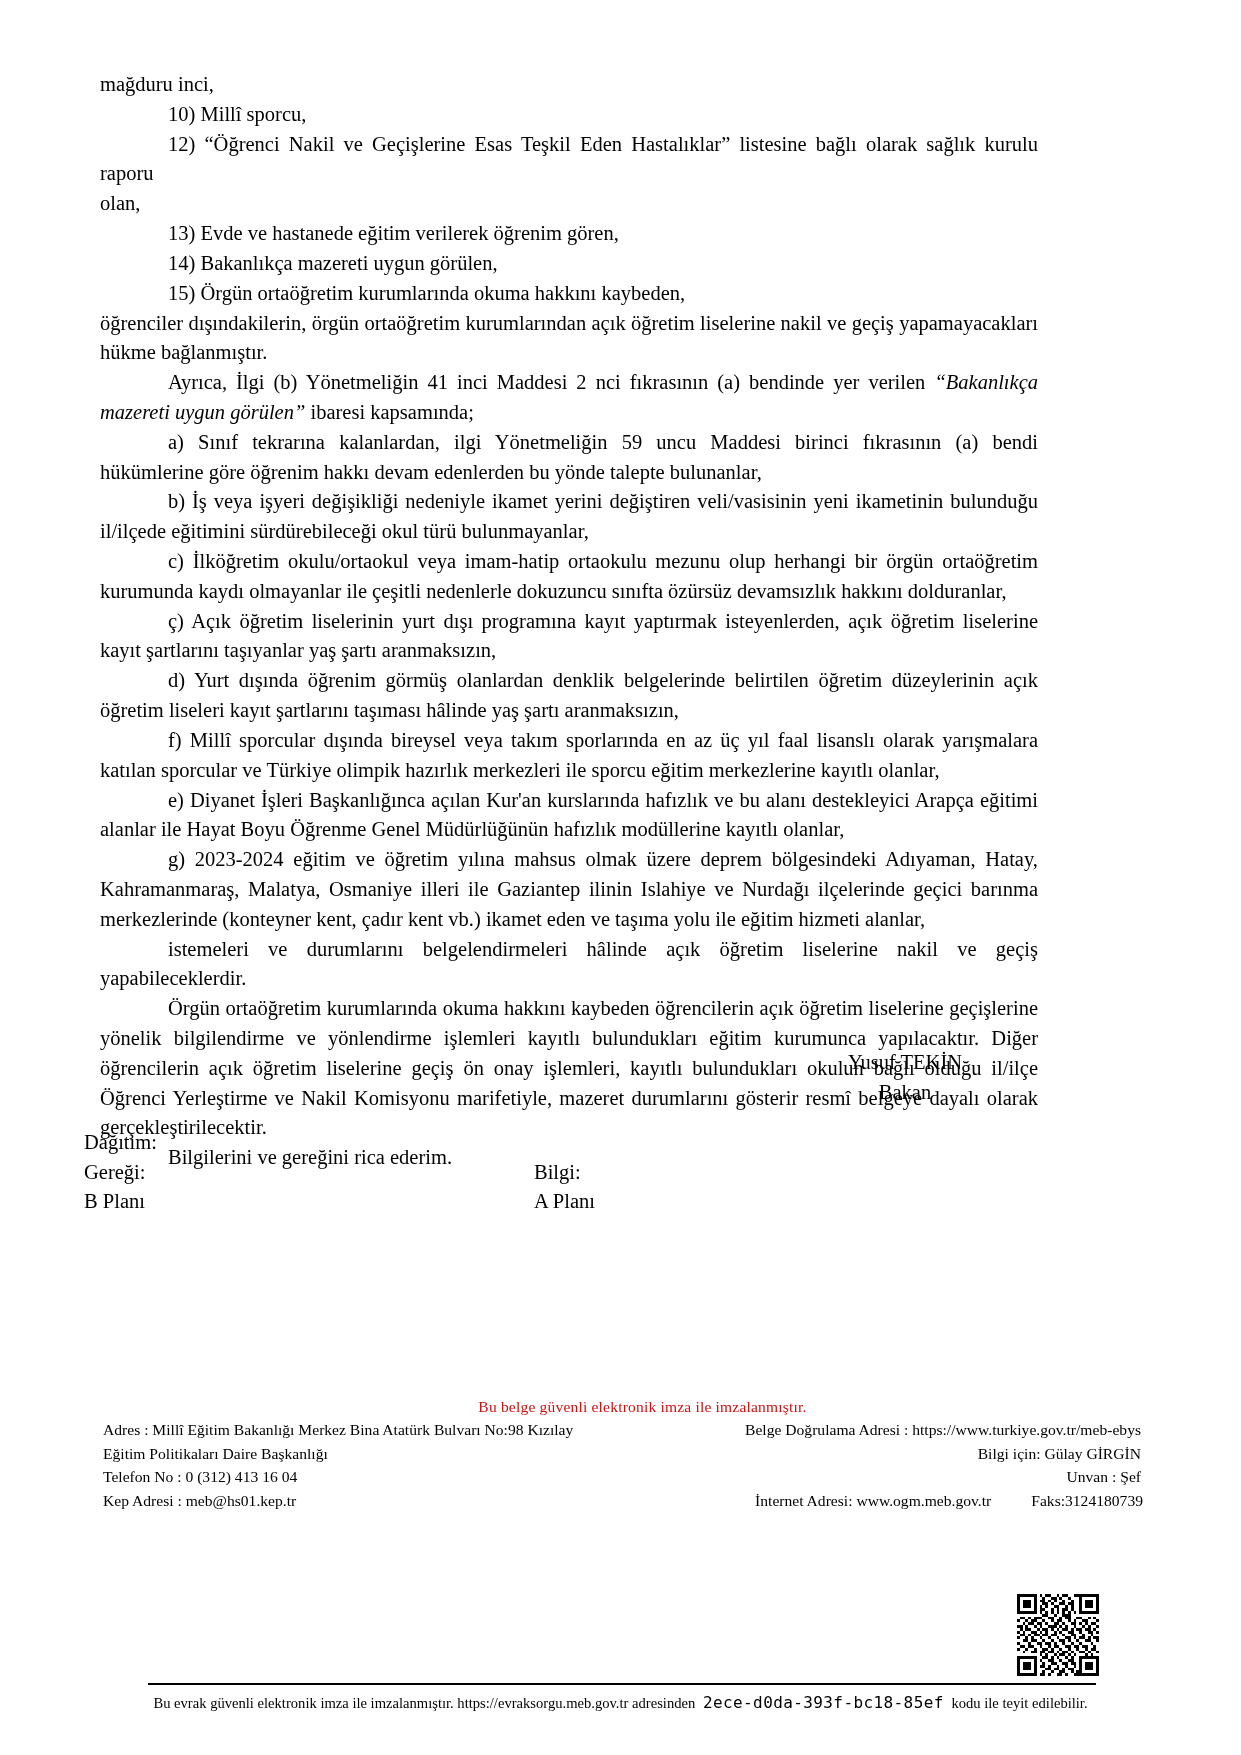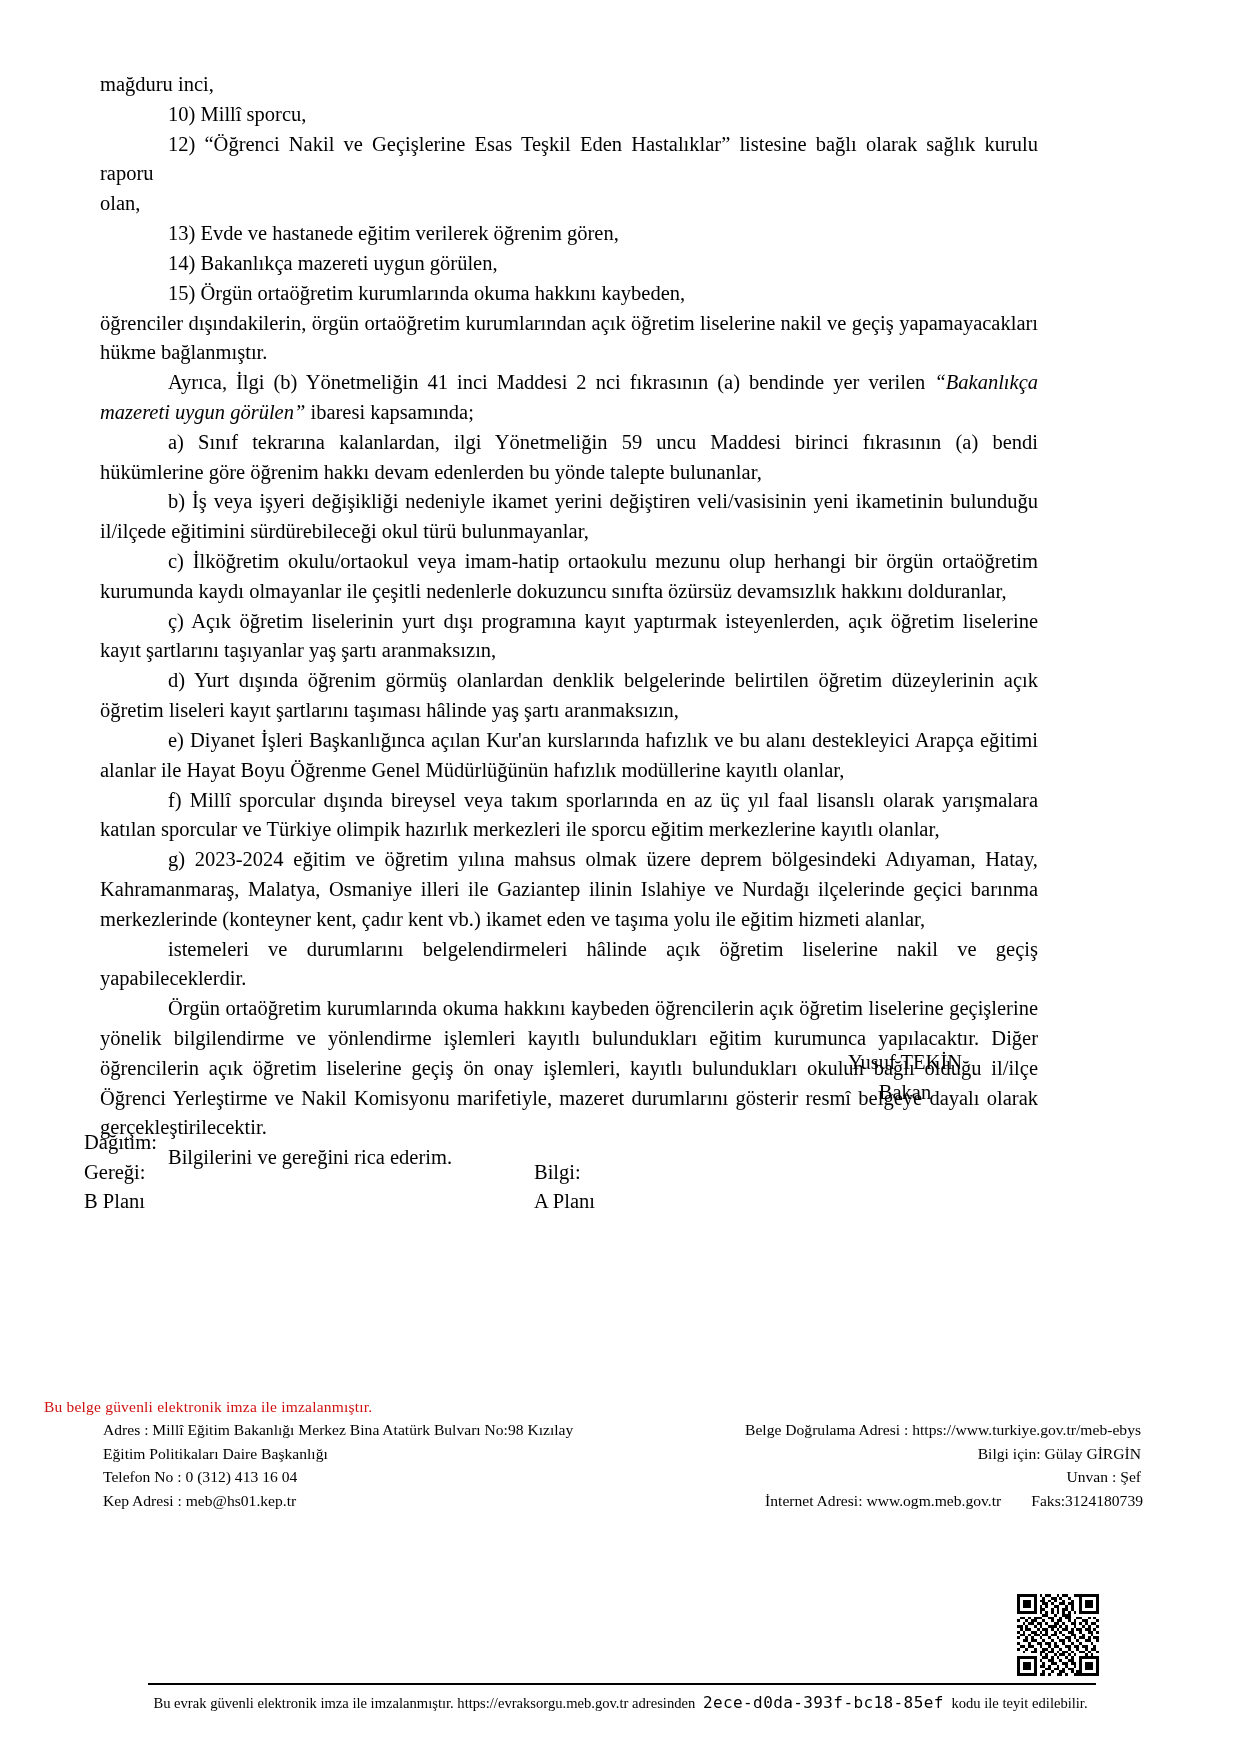--- a/index.html
+++ b/index.html
@@ -62,41 +62,41 @@
   .dist-col-b { width: 450px; }
 
   
   .footer {
     position: absolute;
     left: 0;
     top: 1398px;
     width: 1241px;
   }
   .esign-note {
-    text-align: left;
+    text-align: center;
     color: #d01010;
     font-size: 15.5px;
     letter-spacing: 0.2px;
     margin-bottom: 2px;
     padding-left: 44px;
   }
   .footer-cols {
     display: flex;
     padding: 0 64px 0 103px;
     font-size: 15.6px;
     line-height: 1.52;
   }
   .fc-left { width: 520px; }
   .fc-right { width: 520px; text-align: left; }
   .fc-right .r { text-align: right; padding-right: 2px;}
   .fc-right .rowsplit {
     display: flex;
     justify-content: flex-end;
   }
-  .fc-right .rowsplit .a { margin-right: 30px; }
+  .fc-right .rowsplit .a { margin-right: 40px; }
 
   .footer-rule {
     position: absolute;
     left: 148px;
     top: 1683px;
     width: 948px;
     height: 2px;
     background: #000;
   }
   .verify-line {
@@ -141,22 +141,22 @@
     <p class="para indent nojust">15) Örgün ortaöğretim kurumlarında okuma hakkını kaybeden,</p>
     <p class="para">öğrenciler dışındakilerin, örgün ortaöğretim kurumlarından açık öğretim liselerine nakil ve geçiş yapamayacakları hükme bağlanmıştır.</p>
 
     <p class="para indent"><span> Ayrıca, İlgi (b) Yönetmeliğin 41 inci Maddesi 2 nci  fıkrasının (a) bendinde yer verilen  </span><span class="ital">“Bakanlıkça mazereti uygun görülen”</span><span> ibaresi kapsamında;</span></p>
 
     <p class="para indent">a) Sınıf tekrarına kalanlardan, ilgi Yönetmeliğin 59 uncu Maddesi birinci fıkrasının (a) bendi hükümlerine göre öğrenim hakkı devam edenlerden bu yönde talepte bulunanlar,</p>
     <p class="para indent">b) İş veya işyeri değişikliği nedeniyle ikamet yerini değiştiren veli/vasisinin yeni ikametinin bulunduğu il/ilçede eğitimini sürdürebileceği okul türü bulunmayanlar,</p>
     <p class="para indent">c) İlköğretim okulu/ortaokul veya imam-hatip ortaokulu mezunu olup herhangi bir örgün ortaöğretim kurumunda kaydı olmayanlar ile çeşitli nedenlerle dokuzuncu sınıfta özürsüz devamsızlık hakkını dolduranlar,</p>
     <p class="para indent">ç) Açık öğretim liselerinin yurt dışı programına kayıt yaptırmak isteyenlerden, açık öğretim liselerine kayıt şartlarını taşıyanlar  yaş şartı aranmaksızın,</p>
     <p class="para indent">d) Yurt dışında öğrenim görmüş olanlardan denklik belgelerinde belirtilen öğretim düzeylerinin açık öğretim liseleri kayıt şartlarını taşıması hâlinde yaş şartı aranmaksızın,</p>
+    <p class="para indent">f) Millî sporcular dışında bireysel veya takım sporlarında en az üç yıl faal lisanslı olarak yarışmalara katılan sporcular ve Türkiye olimpik hazırlık merkezleri ile sporcu eğitim merkezlerine kayıtlı olanlar,</p>
     <p class="para indent">e) Diyanet İşleri Başkanlığınca açılan Kur'an kurslarında hafızlık ve bu alanı destekleyici Arapça eğitimi alanlar ile Hayat Boyu Öğrenme Genel Müdürlüğünün hafızlık modüllerine kayıtlı olanlar,</p>
-    <p class="para indent">f) Millî sporcular dışında bireysel veya takım sporlarında en az üç yıl faal lisanslı olarak yarışmalara katılan sporcular ve Türkiye olimpik hazırlık merkezleri ile sporcu eğitim merkezlerine kayıtlı olanlar,</p>
     <p class="para indent">g) 2023-2024 eğitim ve öğretim yılına mahsus olmak üzere deprem bölgesindeki Adıyaman, Hatay, Kahramanmaraş, Malatya, Osmaniye illeri ile Gaziantep ilinin Islahiye ve Nurdağı ilçelerinde geçici barınma merkezlerinde (konteyner kent, çadır kent vb.) ikamet eden ve taşıma yolu ile eğitim hizmeti alanlar,</p>
 
     <p class="para indent">istemeleri ve durumlarını belgelendirmeleri hâlinde açık öğretim liselerine nakil ve geçiş yapabileceklerdir.</p>
     <p class="para indent">Örgün ortaöğretim kurumlarında okuma hakkını kaybeden öğrencilerin açık öğretim liselerine geçişlerine yönelik bilgilendirme ve yönlendirme işlemleri kayıtlı bulundukları eğitim kurumunca yapılacaktır. Diğer öğrencilerin açık öğretim liselerine geçiş ön onay işlemleri, kayıtlı bulundukları okulun bağlı olduğu il/ilçe Öğrenci Yerleştirme ve Nakil Komisyonu marifetiyle, mazeret durumlarını gösterir resmî belgeye dayalı olarak gerçekleştirilecektir.</p>
     <p class="para indent nojust"> Bilgilerini ve gereğini rica ederim.</p>
   </div>
 
   <div class="signature">
     <div>Yusuf TEKİN</div>
     <div>Bakan</div>

